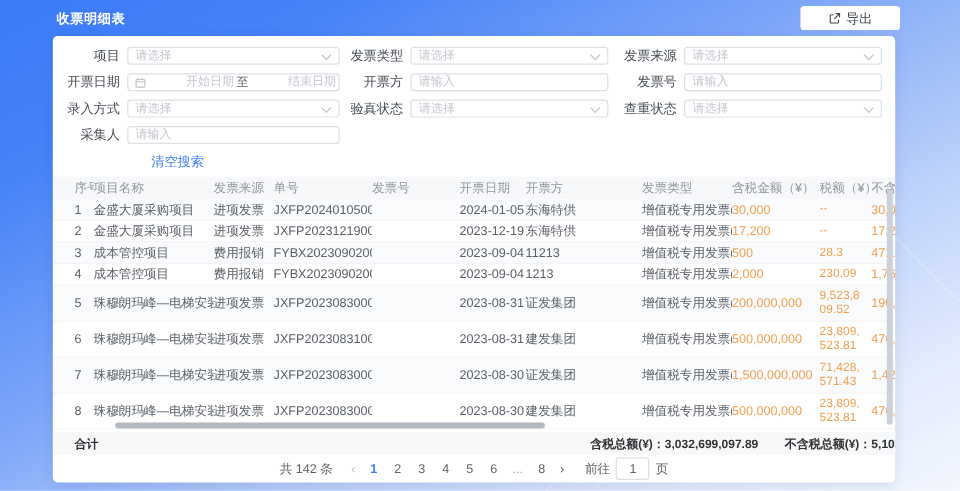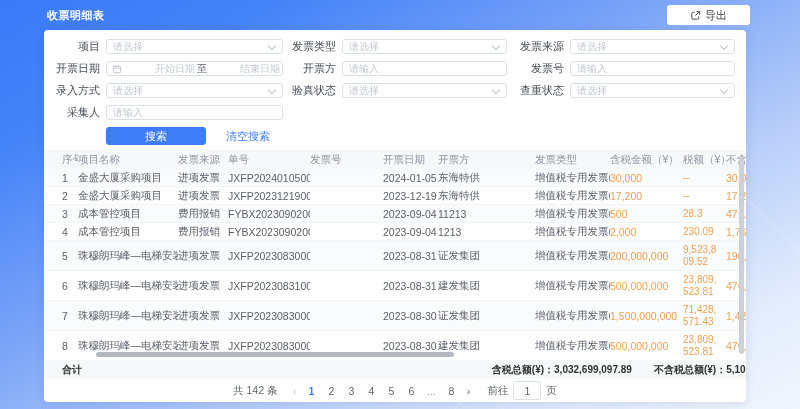--- a/index.html
+++ b/index.html
@@ -155,21 +155,20 @@
     <div class="f-control">
       <input placeholder="请输入" style="">
     </div>
     <div></div>
       <div></div>
       <div></div>
       <div></div>
   </div>
 
   <div class="btn-row">
-    <button class="search-btn">搜索</button>
     <span class="clear-link">清空搜索</span>
   </div>
 
   <div class="table-zone">
     <table>
       <colgroup>
         <col style="width:34px">
           <col style="width:100px">
           <col style="width:50px">
           <col style="width:82px">

